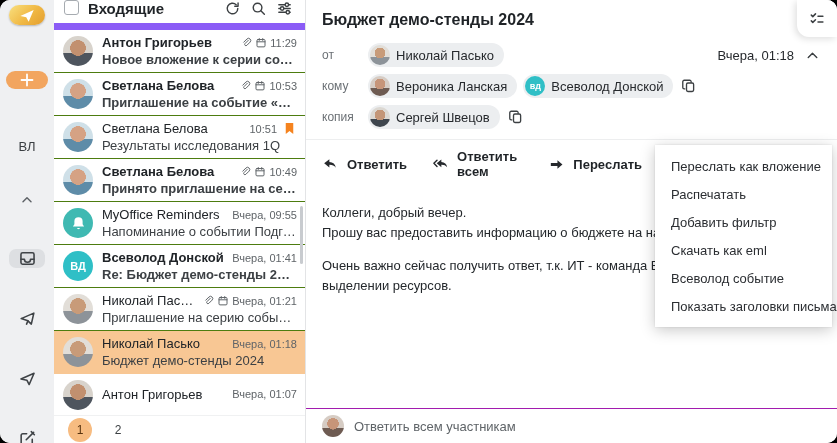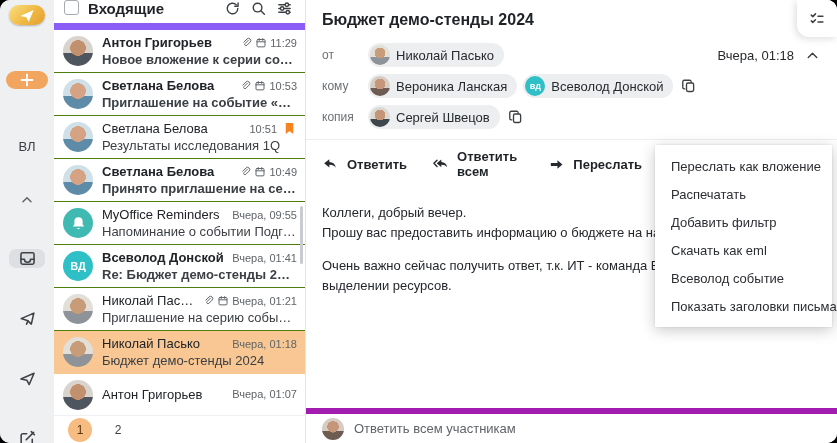--- a/index.html
+++ b/index.html
@@ -89,21 +89,21 @@
   .toolbar { display:flex; align-items:center; padding:9px 17px 9px 16px;
     border-top:1px solid #EDEEEF; }
   .tb-btn { display:flex; align-items:center; gap:8px; font-size:13px;
     font-weight:700; color:#1F2327; cursor:pointer; margin-right:25px; }
   .tb-btn svg { color:#26292D; }
   .tb-spacer { flex:1; }
   .tb-icon { color:#3C4043; display:flex; cursor:pointer; margin-left:27px; }
   .msg-body { padding:15px 16px; font-size:13px; color:#24282C;
     line-height:1.5; flex:1; overflow:hidden; }
   .msg-body .para { margin-bottom:14px; }
-  .reply-bar { height:35px; flex-shrink:0; border-top:6px solid #a21caf;
+  .reply-bar { height:35px; flex-shrink:0; border-top:1px solid #a21caf;
     display:flex; align-items:center; gap:10px; padding:0 16px;
     cursor:text; }
   .reply-placeholder { font-size:13px; color:#5F6468; }
 
   
   .menu { position:absolute; left:655px; top:145px; width:177px;
     background:#fff; border-radius:0; padding:7px 0;
     box-shadow:0 3px 14px rgba(0,0,0,.22), 0 0 2px rgba(0,0,0,.1); z-index:30; }
   .menu-item { font-size:13px; color:#2B2E32; padding:6.5px 16px;
     cursor:pointer; white-space:nowrap; }

